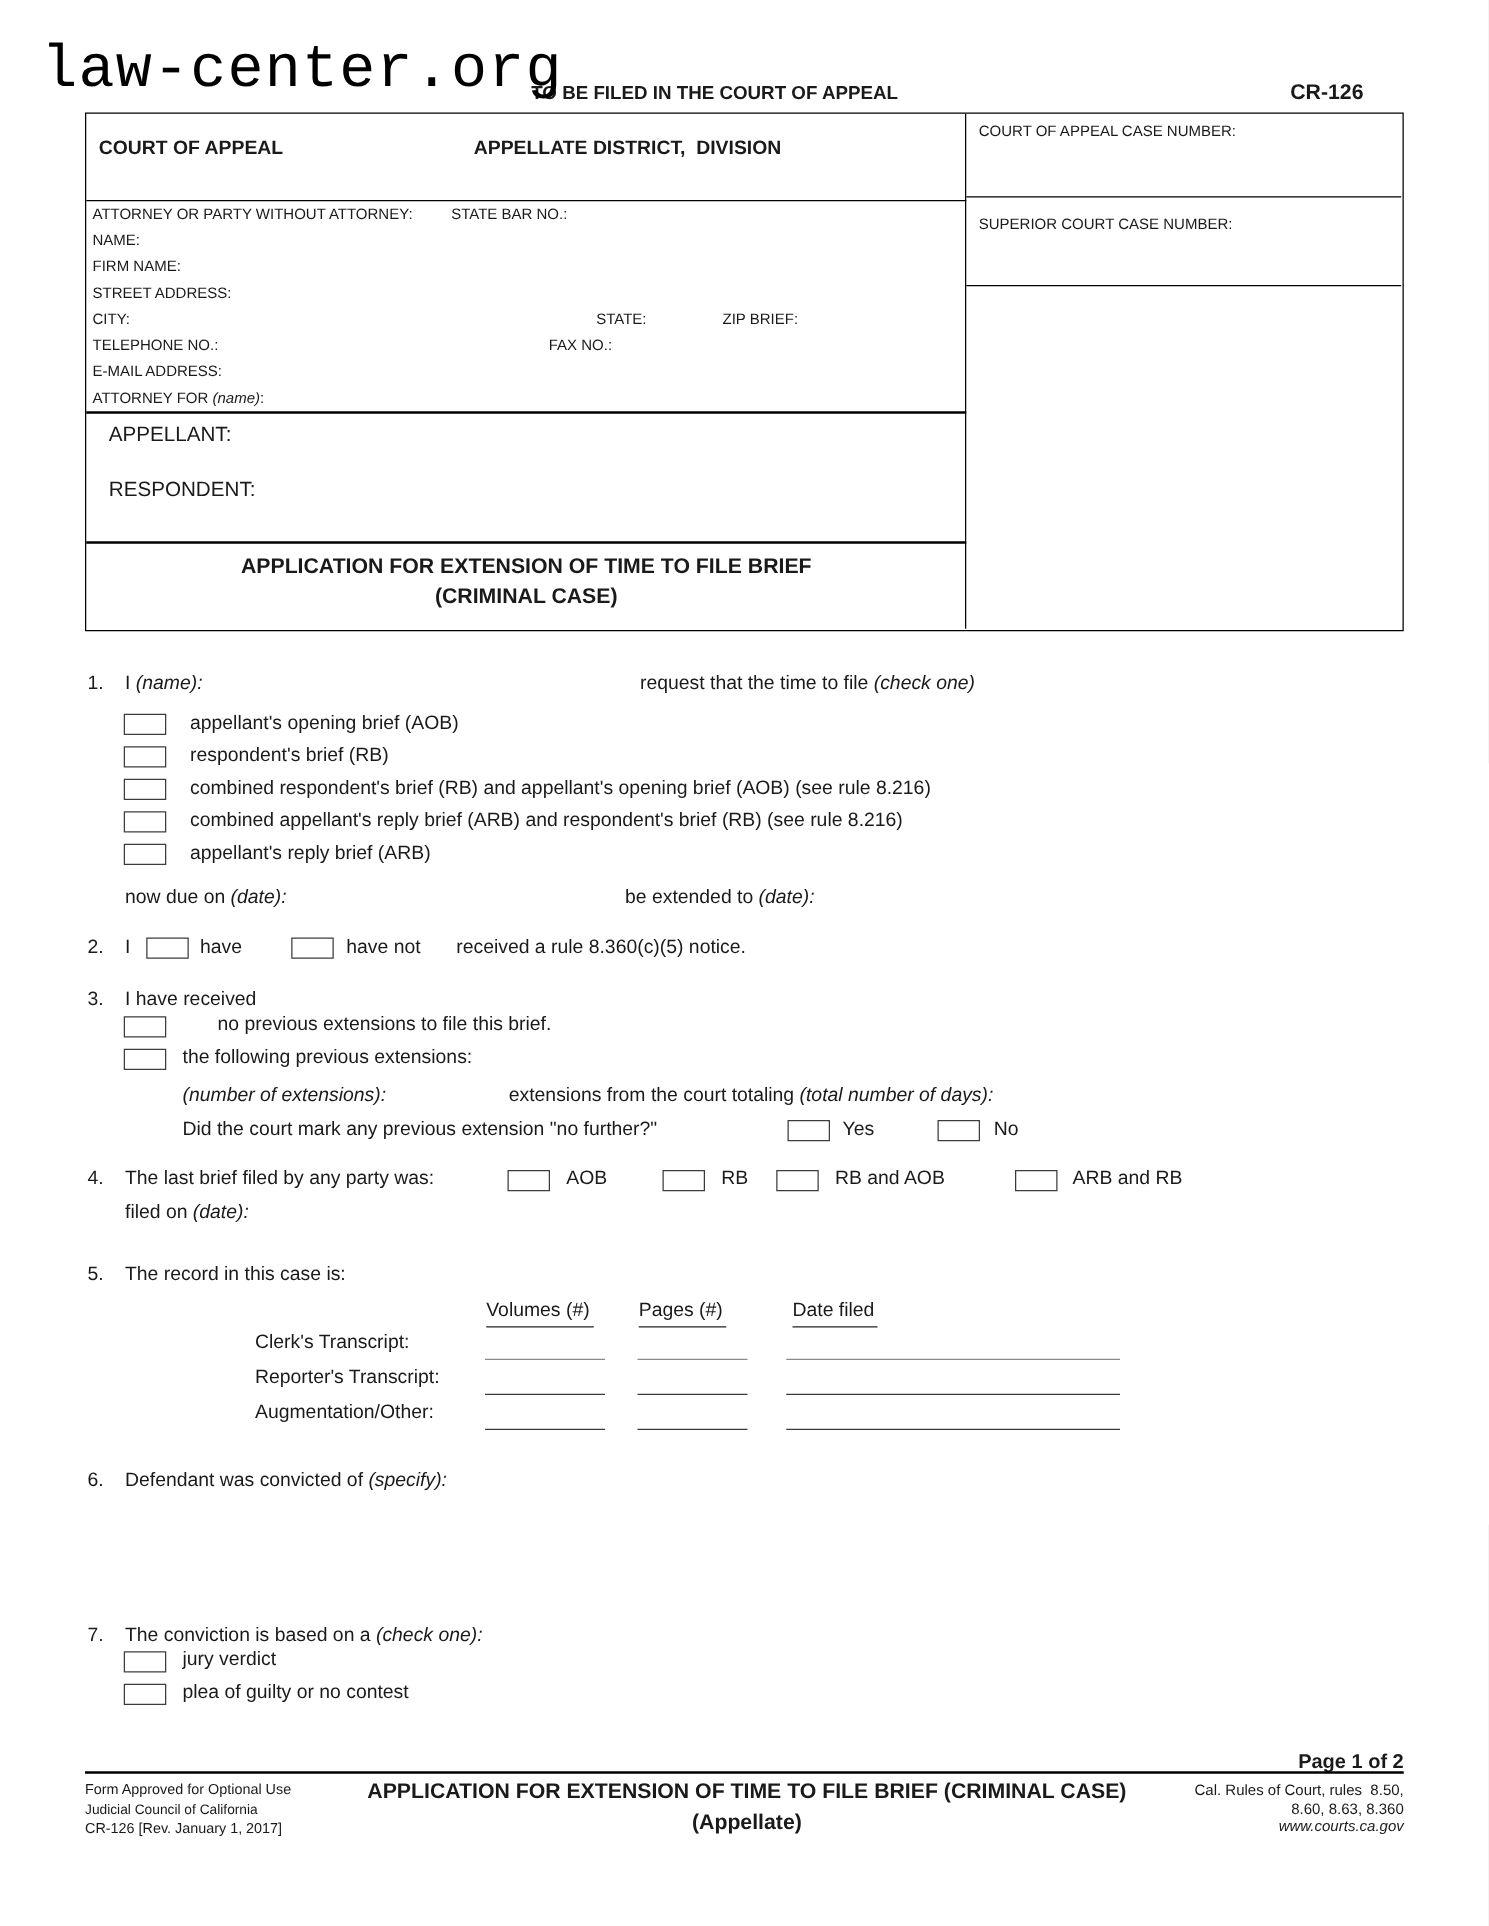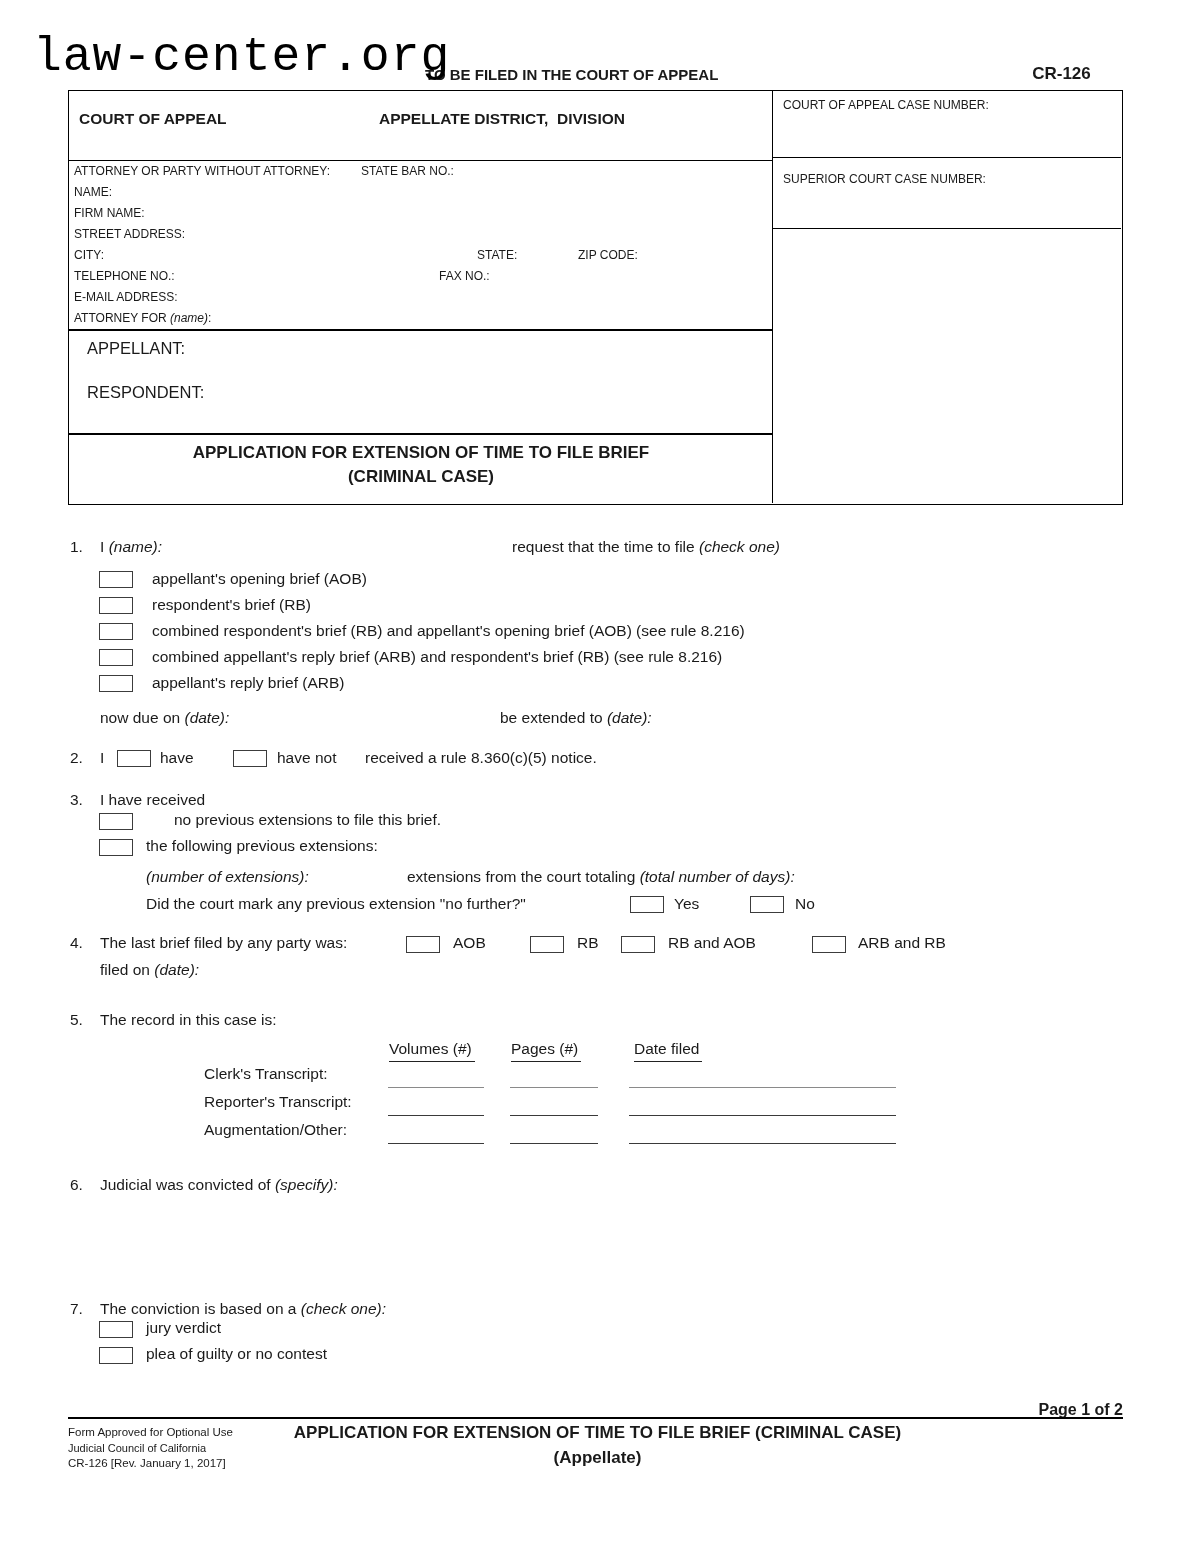--- a/index.html
+++ b/index.html
@@ -38,21 +38,21 @@
       </div>
 
       <div class="abs" style="left:0;top:70px;width:704px;height:170px;border-bottom:2px solid #000;box-sizing:border-box;">
         <div class="abs sm" style="left:5px;top:3px;">ATTORNEY OR PARTY WITHOUT ATTORNEY:</div>
         <div class="abs sm" style="left:292px;top:3px;">STATE BAR NO.:</div>
         <div class="abs sm" style="left:5px;top:24px;">NAME:</div>
         <div class="abs sm" style="left:5px;top:45px;">FIRM NAME:</div>
         <div class="abs sm" style="left:5px;top:66px;">STREET ADDRESS:</div>
         <div class="abs sm" style="left:5px;top:87px;">CITY:</div>
         <div class="abs sm" style="left:408px;top:87px;">STATE:</div>
-        <div class="abs sm" style="left:509px;top:87px;">ZIP CODE:</div>
+        <div class="abs sm" style="left:509px;top:87px;">ZIP BRIEF:</div>
         <div class="abs sm" style="left:5px;top:108px;">TELEPHONE NO.:</div>
         <div class="abs sm" style="left:370px;top:108px;">FAX NO.:</div>
         <div class="abs sm" style="left:5px;top:129px;">E-MAIL ADDRESS:</div>
         <div class="abs sm" style="left:5px;top:150px;"><span>ATTORNEY FOR </span><span class="i">(name)</span><span>:</span></div>
       </div>
 
       <div class="abs" style="left:0;top:240px;width:704px;height:104px;border-bottom:2px solid #000;box-sizing:border-box;">
         <div class="abs t" style="left:18px;top:8px;font-size:16.5px;">APPELLANT:</div>
         <div class="abs t" style="left:18px;top:52px;font-size:16.5px;">RESPONDENT:</div>
       </div>
@@ -148,21 +148,21 @@
   <div class="fill" style="left:388px;top:1115px;width:96px;"></div>
   <div class="fill" style="left:510px;top:1115px;width:88px;"></div>
   <div class="fill" style="left:629px;top:1115px;width:267px;"></div>
 
   <div class="abs t" style="left:204px;top:1121px;">Augmentation/Other:</div>
   <div class="fill" style="left:388px;top:1143px;width:96px;"></div>
   <div class="fill" style="left:510px;top:1143px;width:88px;"></div>
   <div class="fill" style="left:629px;top:1143px;width:267px;"></div>
 
   <div class="abs t" style="left:70px;top:1176px;">6.</div>
-  <div class="abs t" style="left:100px;top:1176px;"><span>Judicial was convicted of </span><span class="i">(specify):</span></div>
+  <div class="abs t" style="left:100px;top:1176px;"><span>Defendant was convicted of </span><span class="i">(specify):</span></div>
   <div class="inputzone" style="left:100px;top:1198px;width:1000px;height:90px;"></div>
 
   <div class="abs t" style="left:70px;top:1300px;">7.</div>
   <div class="abs t" style="left:100px;top:1300px;"><span>The conviction is based on a </span><span class="i">(check one):</span></div>
   <span class="cb" style="left:99px;top:1321px;"></span>
   <div class="abs t" style="left:146px;top:1319px;">jury verdict</div>
   <span class="cb" style="left:99px;top:1347px;"></span>
   <div class="abs t" style="left:146px;top:1345px;">plea of guilty or no contest</div>
 
   <div class="abs t b" style="left:950px;top:1401px;width:173px;text-align:right;font-size:16px;">Page 1 of 2</div>
@@ -172,14 +172,19 @@
     <div class="sm" style="font-size:11.5px;line-height:15.5px;">Form Approved for Optional Use</div>
     <div class="sm" style="font-size:11px;line-height:15.5px;">Judicial Council of California</div>
     <div class="sm" style="font-size:11.5px;line-height:15.5px;">CR-126 [Rev. January 1, 2017]</div>
   </div>
 
   <div class="abs" style="left:245px;top:1423px;width:705px;text-align:center;">
     <div class="t b" style="font-size:17px;">APPLICATION FOR EXTENSION OF TIME TO FILE BRIEF (CRIMINAL CASE)</div>
     <div class="t b" style="font-size:17px;margin-top:5px;">(Appellate)</div>
   </div>
 
+  <div class="abs" style="left:950px;top:1425px;width:173px;text-align:right;">
+    <div class="sm" style="line-height:14.5px;">Cal. Rules of Court, rules  8.50,</div>
+    <div class="sm" style="line-height:14.5px;">8.60, 8.63, 8.360</div>
+    <div class="sm i" style="line-height:14.5px;">www.courts.ca.gov</div>
+  </div>
 
 </div>
 
 </body></html>

